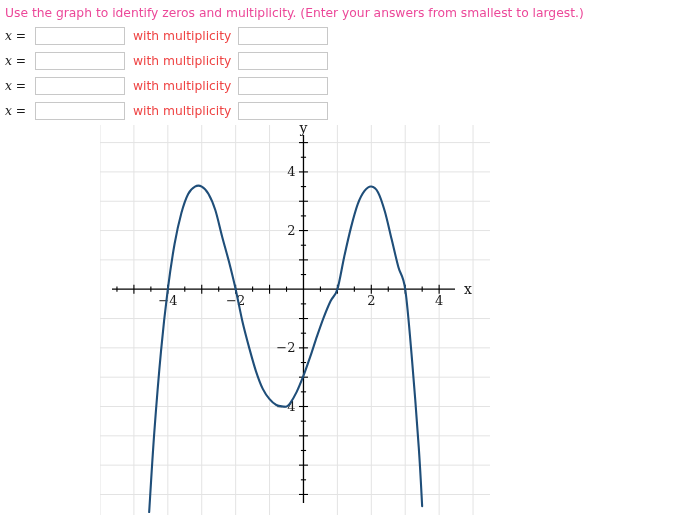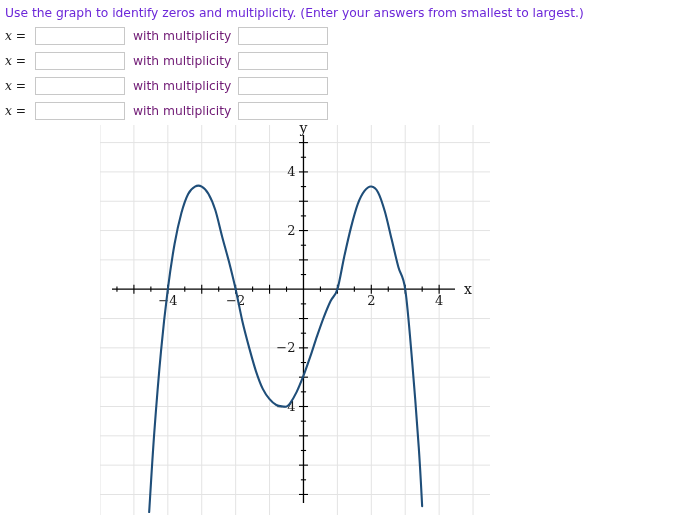--- a/index.html
+++ b/index.html
@@ -16,21 +16,21 @@
     overflow: hidden;
   }
 
   
   #prompt {
     position: absolute;
     left: 5px;
     top: 5px;
     font-size: 12.3px;
     line-height: 16px;
-    color: #6d28d9;
+    color: #ec4899;
     white-space: nowrap;
   }
 
   
   #answer-rows {
     position: absolute;
     left: 5px;
     top: 25px;
   }
   .answer-row {
@@ -56,21 +56,21 @@
     background: #ffffff;
     box-sizing: border-box;
     padding: 0 3px;
     font-size: 12px;
     font-family: "DejaVu Sans", "Liberation Sans", sans-serif;
     outline: none;
   }
   .mult-text {
     font-size: 12.3px;
     margin: 0 7px 0 8px;
-    color: #701a75;
+    color: #ef4444;
     white-space: nowrap;
   }
   .mult-input {
     width: 90px;
     height: 18px;
     border: 1px solid #c8c8c8;
     background: #ffffff;
     box-sizing: border-box;
     padding: 0 3px;
     font-size: 12px;

